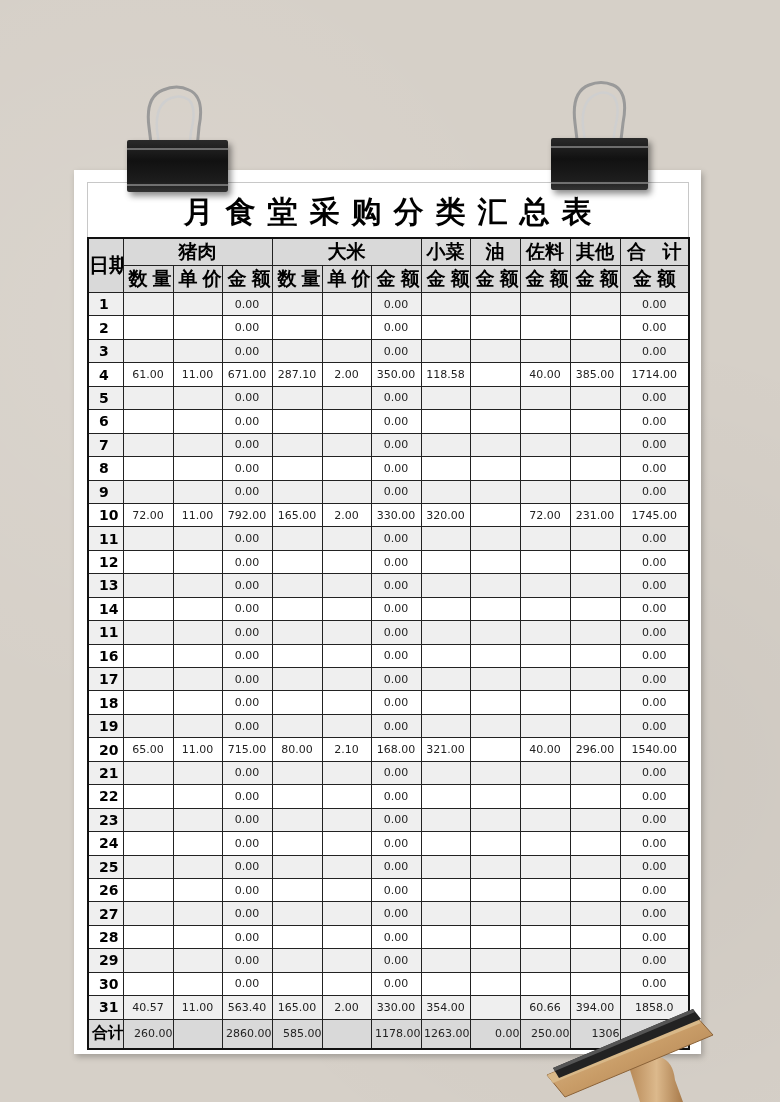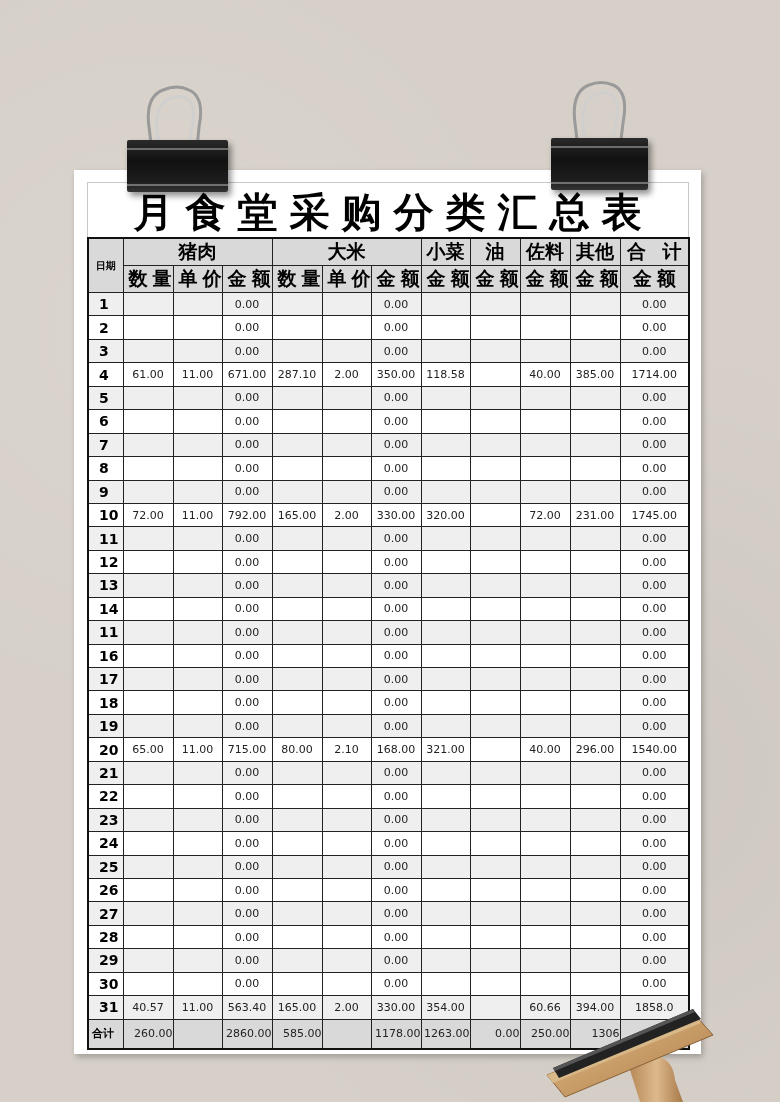--- a/index.html
+++ b/index.html
@@ -23,21 +23,21 @@
     position: absolute;
     left: 13px; top: 12px;
     width: 602px; height: 860px;
     border: 1px solid #c8c8c8;
   }
   .title {
     position: absolute;
     left: 87px; top: 190px;
     width: 601px; height: 44px;
     text-align: center;
-    font-size: 40px;
+    font-size: 30px;
     font-weight: bold;
     letter-spacing: 12px;
     color: #000;
     line-height: 44px;
     padding-left: 12px;
   }
   table.sheet {
     position: absolute;
     left: 87px; top: 237px;
     width: 601px;
@@ -53,38 +53,38 @@
     white-space: nowrap;
   }
   table.sheet th {
     background: #d9d9d9;
     font-weight: bold;
     font-size: 19px;
     color: #000;
     height: 23.5px;
   }
   table.sheet th.sub { letter-spacing: 5px; padding-left: 5px; margin-top: 32px; }
-  table.sheet th.date-head { font-size: 10px; }
+  table.sheet th.date-head { font-size: 20px; }
   table.sheet td {
     height: 23.45px;
     font-size: 11px;
     color: #222;
     font-family: "DejaVu Sans", sans-serif;
   }
   table.sheet td.day {
     font-weight: bold;
     font-size: 14px;
     color: #000;
     text-align: left;
     padding-left: 10px;
   }
   tr.odd td { background: #efefef; }
   tr.even td { background: #ffffff; }
   tr.total-row td { background: #d9d9d9; height: 30px; text-align: right; padding-left: 2px; font-size: 11px; }
-  tr.total-row td.day { font-size: 11px; padding-left: 3px; margin-left: 18px; }
+  tr.total-row td.day { font-size: 16px; padding-left: 3px; margin-left: 18px; }
   
   .clip { position: absolute; }
   .clip .body {
     position: absolute; left: 0; bottom: 0;
     width: 100%; height: 52px;
     background: linear-gradient(#2a2a2a, #111 40%, #1d1d1d 80%, #333);
     border-radius: 2px;
     box-shadow: 3px 4px 6px rgba(0,0,0,0.45);
   }
   .clip .body:before {

